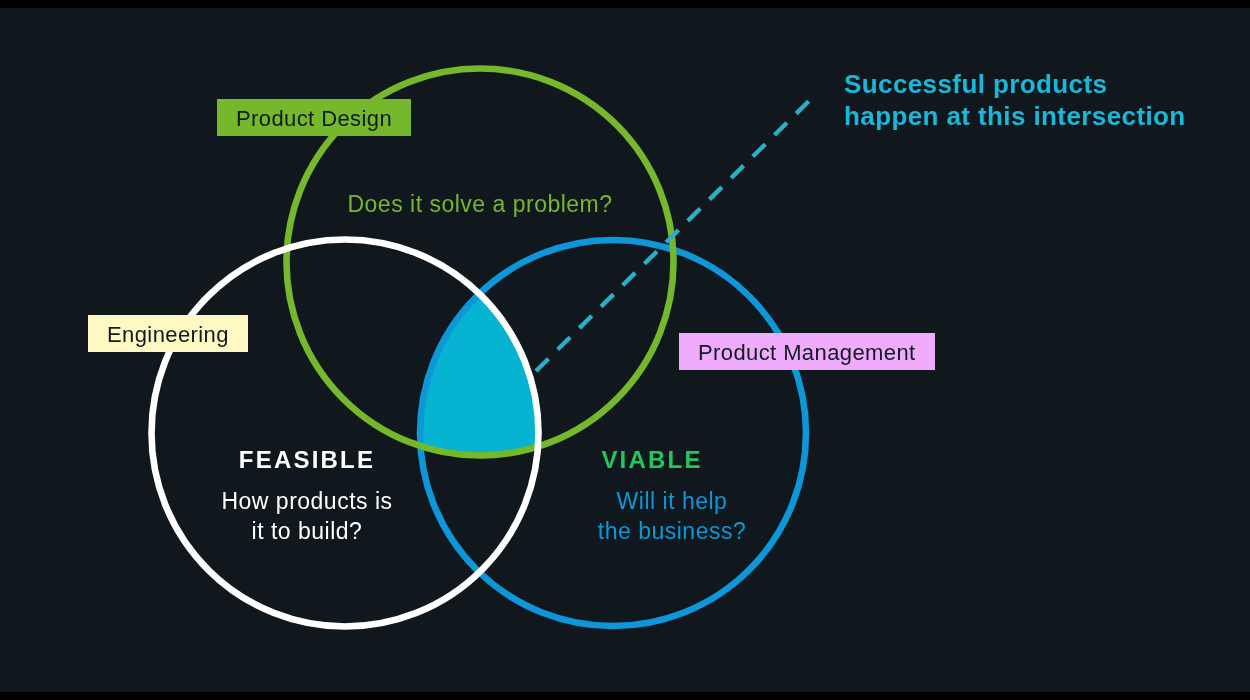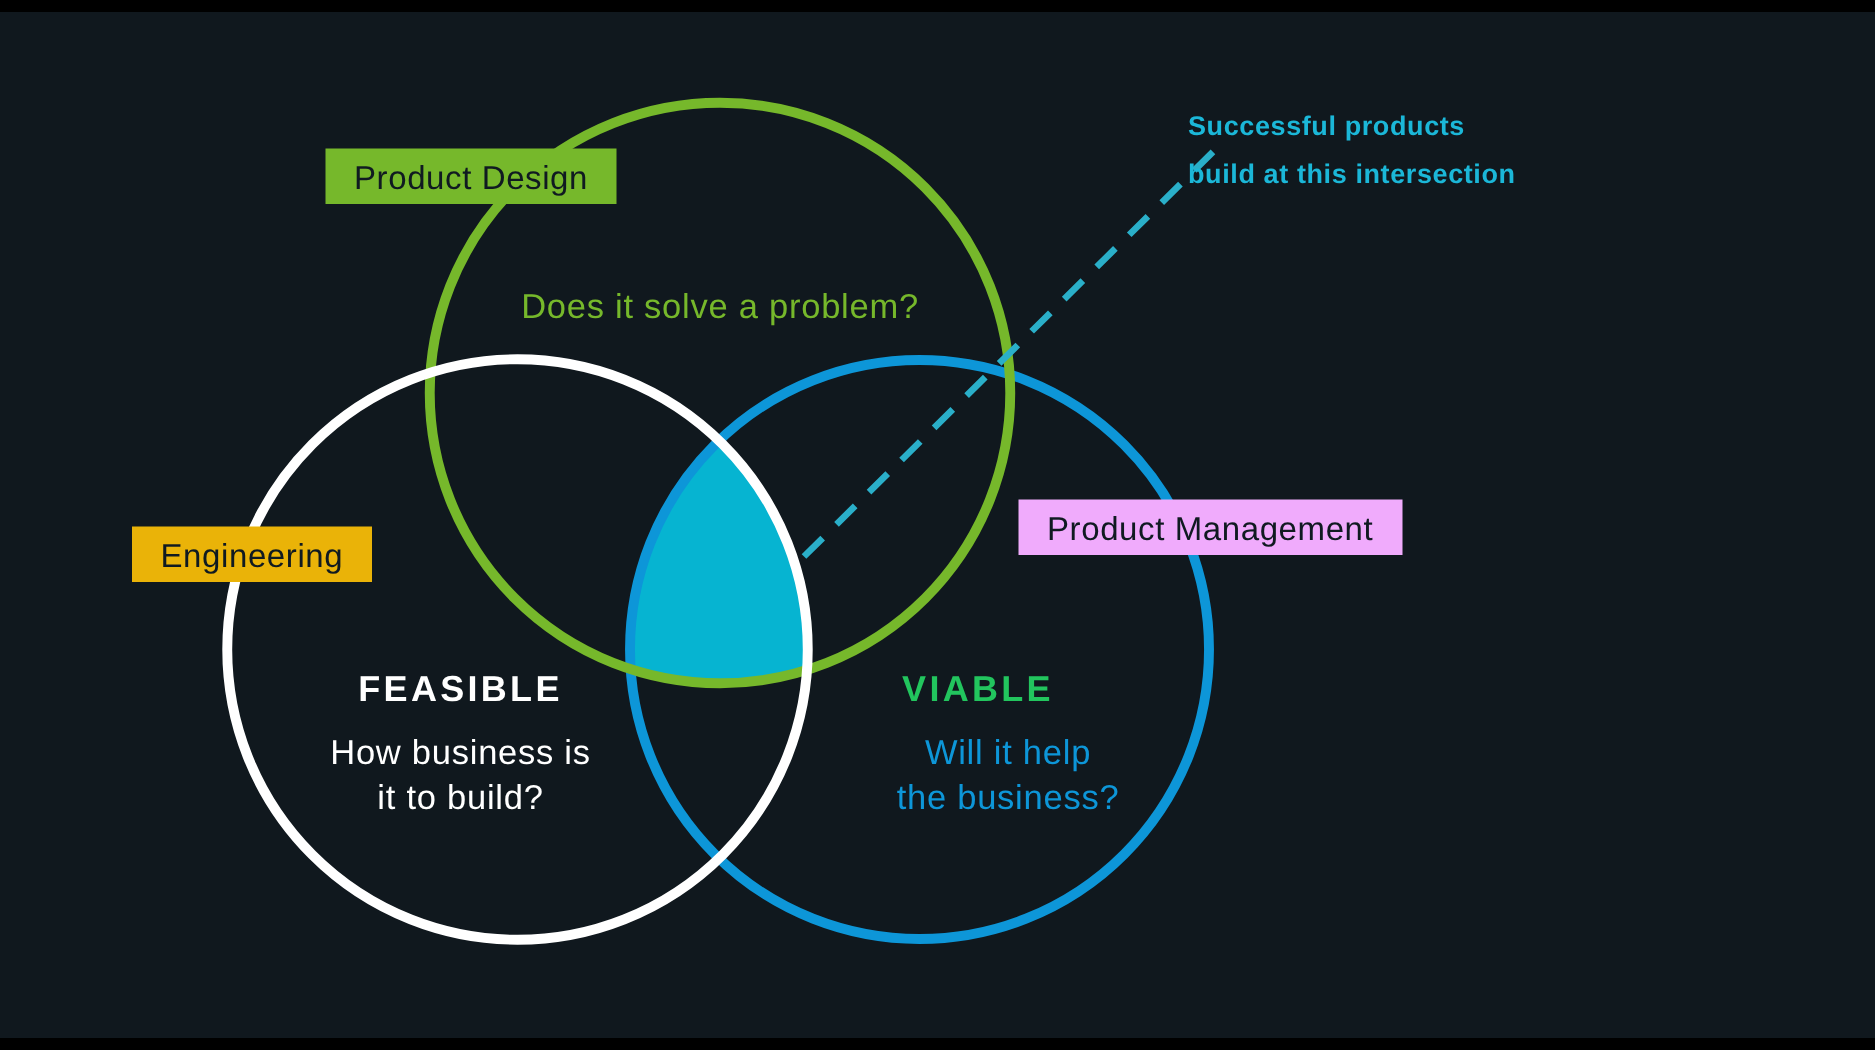--- a/index.html
+++ b/index.html
@@ -30,22 +30,22 @@
     white-space:nowrap;
   }
   .circle-question{
     position:absolute;
     transform:translateX(-50%);
     font-size:23px;font-weight:500;
     letter-spacing:0.5px;line-height:30px;
     text-align:center;white-space:nowrap;
   }
   .annotation{
-    position:absolute;left:792px;top:68px;
-    font-size:18px;font-weight:600;letter-spacing:0.4px;
+    position:absolute;left:844px;top:68px;
+    font-size:26px;font-weight:600;letter-spacing:0.4px;
     line-height:32px;white-space:nowrap;
   }
 </style>
 </head>
 <body>
 
 <div class="page" style="background-color: rgb(16, 24, 30);">
 
   <div class="letterbox top" style="background-color: rgb(0, 0, 0);"></div>
 
@@ -60,47 +60,47 @@
     <circle cx="480" cy="262" r="193.5" fill="none" stroke-width="6.6" stroke="#76b82b"></circle>
     <circle cx="345" cy="433" r="193.5" fill="none" stroke-width="6.6" stroke="#ffffff"></circle>
 
     <line x1="536" y1="371" x2="816" y2="94" stroke-width="4.4" stroke-dasharray="17.5 13" fill="none" stroke="#2aafc9"></line>
   </svg>
 
   <div class="label-box" style="left: 217px; top: 99px; background-color: rgb(118, 184, 43);">
     <span class="label-text" style="color: rgb(16, 26, 33);">Product Design</span>
   </div>
 
-  <div class="label-box" style="left: 88px; top: 351px; background-color: #eab308;">
+  <div class="label-box" style="left: 88px; top: 315px; background-color: #fef9c3;">
     <span class="label-text" style="color: rgb(16, 26, 33);">Engineering</span>
   </div>
 
   <div class="label-box" style="left: 679px; top: 333px; background-color: #f0abfc;">
     <span class="label-text" style="color: rgb(16, 26, 33);">Product Management</span>
   </div>
 
 
   <div class="circle-title" style="left: 307px; top: 446px; color: rgb(255, 255, 255);">FEASIBLE</div>
 
   <div class="circle-title" style="left: 652px; top: 446px; color: #22c55e;">VIABLE</div>
 
   <div class="circle-question" style="left: 480px; top: 189px; color: rgb(118, 184, 43);">
     <div>Does it solve a problem?</div>
   </div>
 
   <div class="circle-question" style="left: 307px; top: 486px; color: rgb(255, 255, 255);">
-    <div>How business is</div>
+    <div>How products is</div>
     <div>it to build?</div>
   </div>
 
   <div class="circle-question" style="left: 672px; top: 486px; color: rgb(13, 150, 216);">
     <div>Will it help</div>
     <div>the business?</div>
   </div>
 
   <div class="annotation" style="color: rgb(27, 183, 216);">
     <div>Successful products</div>
-    <div>build at this intersection</div>
+    <div>happen at this intersection</div>
   </div>
 
   <div class="letterbox bottom" style="background-color: rgb(0, 0, 0);"></div>
 
 </div>
 
 </body></html>

